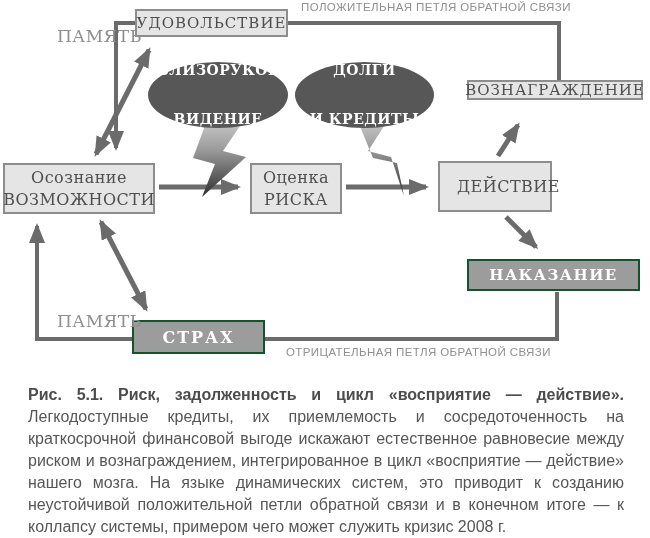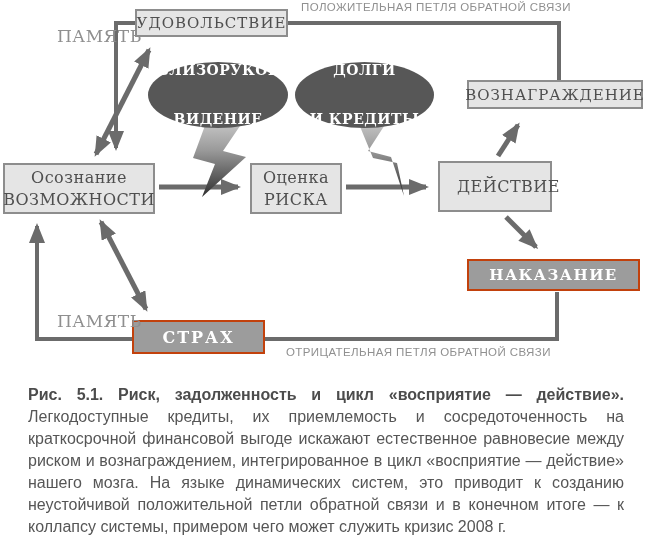--- a/index.html
+++ b/index.html
@@ -3,32 +3,32 @@
 <meta charset="utf-8">
 <style>
   html,body{margin:0;padding:0;background:#ffffff;}
   body{width:650px;height:538px;overflow:hidden;font-family:"Liberation Sans",sans-serif;}
   .figure{position:relative;width:650px;height:372px;}
   .figure svg{position:absolute;left:0;top:0;z-index:1;}
   .box{position:absolute;z-index:2;box-sizing:border-box;display:flex;flex-direction:column;
        align-items:center;justify-content:center;text-align:center;
        font-family:"DejaVu Serif",serif;}
   .box.light{background:#e5e5e5;border:2px solid #8d8d8d;color:#4f4f4f;}
-  .box.dark{background:#9c9c9c;border:2px solid #c2410c;color:#ffffff;font-weight:bold;}
+  .box.dark{background:#9c9c9c;border:2px solid #14532d;color:#ffffff;font-weight:bold;}
   .bubble{position:absolute;z-index:2;box-sizing:border-box;border-radius:50%;
           background:#575757;color:#ffffff;display:flex;flex-direction:column;
           align-items:center;justify-content:space-between;text-align:center;
           font-family:"DejaVu Serif",serif;font-weight:bold;font-size:14px;
           line-height:17px;letter-spacing:0.5px;}
   .loop-label{position:absolute;z-index:2;font-size:11.5px;letter-spacing:0.4px;
               color:#909090;white-space:nowrap;}
   .memory-label{position:absolute;z-index:2;font-family:"DejaVu Serif",serif;
                 font-size:17px;letter-spacing:0.5px;color:#8f8f8f;white-space:nowrap;}
   #box-pleasure{left:135px;top:9px;width:153px;height:28px;font-size:15px;letter-spacing:1px;}
-  #box-reward{left:467px;top:80px;width:176px;height:29px;font-size:15px;letter-spacing:1px;}
+  #box-reward{left:467px;top:80px;width:176px;height:20px;font-size:15px;letter-spacing:1px;}
   #box-awareness{left:3px;top:163px;width:152px;height:51px;font-size:16px;line-height:22px;letter-spacing:0.5px;}
   #box-risk{left:250px;top:163px;width:92px;height:51px;font-size:16px;line-height:22px;letter-spacing:0.5px;}
   #box-action{left:438px;top:161px;width:114px;height:51px;font-size:16px;letter-spacing:0.5px;padding-left:27px;}
   #box-punishment{left:467px;top:259px;width:173px;height:32px;font-size:15px;letter-spacing:1.5px;}
   #box-fear{left:132px;top:320px;width:133px;height:34px;font-size:16px;letter-spacing:2px;}
   #bubble-myopia{left:148px;top:62px;width:140px;height:66px;}
   #bubble-debts{left:295px;top:62px;width:139px;height:66px;}
   #label-positive-loop{left:301px;top:1px;}
   #label-negative-loop{left:286px;top:346px;}
   #label-memory-top{left:57px;top:26px;}

